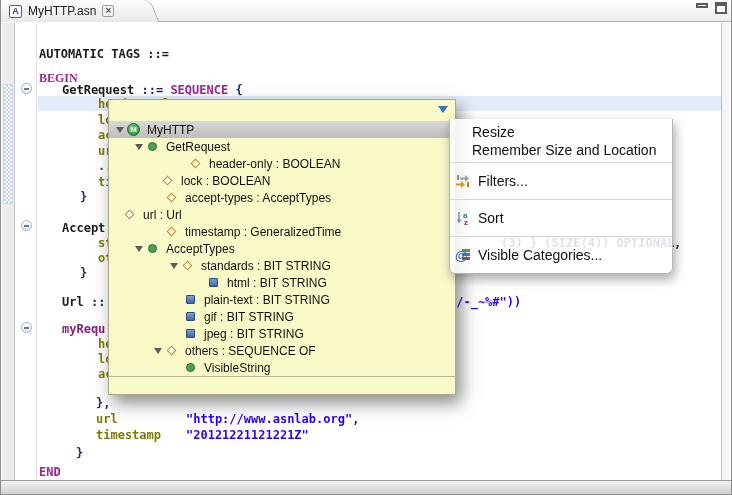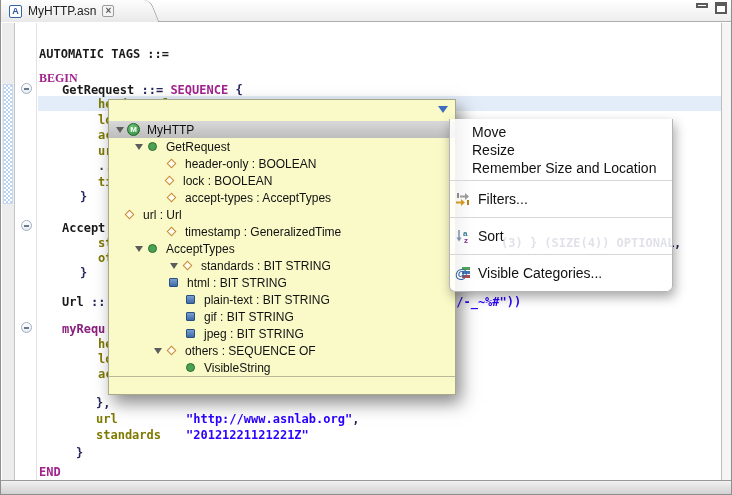--- a/index.html
+++ b/index.html
@@ -119,21 +119,21 @@
         <div class="code-line" style="left: 79px; top: 243px;"><span style="color: rgb(38, 38, 94);">}</span></div>
         <div class="code-line" style="left: 61px; top: 272px;"><span style="color: rgb(26, 26, 26);">Url </span><span style="color: rgb(38, 38, 94);">::</span></div>
         <div class="code-line" style="left: 448px; top: 272px;"><span style="color: rgb(42, 0, 255);">./-_~%#"))</span></div>
         <div class="code-line" style="left: 61px; top: 299px;"><span style="color: rgb(138, 30, 126);">myRequ</span></div>
         <div class="code-line" style="left: 97px; top: 314px;"><span style="color: rgb(127, 122, 0);">he</span></div>
         <div class="code-line" style="left: 97px; top: 329px;"><span style="color: rgb(127, 122, 0);">lo</span></div>
         <div class="code-line" style="left: 97px; top: 344px;"><span style="color: rgb(127, 122, 0);">ac</span></div>
         <div class="code-line" style="left: 95px; top: 373px;"><span style="color: rgb(38, 38, 94);">},</span></div>
         <div class="code-line" style="left: 95px; top: 389px;"><span style="color: rgb(127, 122, 0);">url</span></div>
         <div class="code-line" style="left: 185px; top: 389px;"><span style="color: rgb(42, 0, 255);">"http://www.asnlab.org"</span><span style="color: rgb(38, 38, 94);">,</span></div>
-        <div class="code-line" style="left: 95px; top: 405px;"><span style="color: rgb(127, 122, 0);">standards</span></div>
+        <div class="code-line" style="left: 95px; top: 405px;"><span style="color: rgb(127, 122, 0);">timestamp</span></div>
         <div class="code-line" style="left: 185px; top: 405px;"><span style="color: rgb(42, 0, 255);">"20121221121221Z"</span></div>
         <div class="code-line" style="left: 75px; top: 423px;"><span style="color: rgb(38, 38, 94);">}</span></div>
         <div class="code-line" style="left: 38px; top: 442px;"><span style="color: rgb(162, 35, 142);">END</span></div>
       </div>
   </div>
   <div class="overview-ruler"></div>
 
   <div class="popup">
     <div class="popup-top">
       <span class="dd-arrow"></span>
@@ -142,26 +142,26 @@
         <div class="tree-row selected" style="padding-left: 4px;">
           <span class="tw arr"></span>
           <span class="ticon module">M</span>
           <span class="tlabel">MyHTTP</span>
         </div>
         <div class="tree-row" style="padding-left: 23px;">
           <span class="tw arr"></span>
           <span class="ticon type"></span>
           <span class="tlabel">GetRequest</span>
         </div>
-        <div class="tree-row" style="padding-left: 42px;">
+        <div class="tree-row" style="padding-left: 66px;">
           <span class="tw"></span>
           <span class="ticon field"></span>
           <span class="tlabel">header-only : BOOLEAN</span>
         </div>
-        <div class="tree-row" style="padding-left: 40px;">
+        <div class="tree-row" style="padding-left: 22px; margin-left: 16px;">
           <span class="tw"></span>
           <span class="ticon field"></span>
           <span class="tlabel">lock : BOOLEAN</span>
         </div>
         <div class="tree-row" style="padding-left: 42px;">
           <span class="tw"></span>
           <span class="ticon field"></span>
           <span class="tlabel">accept-types : AcceptTypes</span>
         </div>
         <div class="tree-row" style="">
@@ -177,21 +177,21 @@
         <div class="tree-row" style="padding-left: 23px;">
           <span class="tw arr"></span>
           <span class="ticon type"></span>
           <span class="tlabel">AcceptTypes</span>
         </div>
         <div class="tree-row" style="padding-left: 58px;">
           <span class="tw arr"></span>
           <span class="ticon field"></span>
           <span class="tlabel">standards : BIT STRING</span>
         </div>
-        <div class="tree-row" style="padding-left: 44px;">
+        <div class="tree-row" style="padding-left: 84px;">
           <span class="tw"></span>
           <span class="ticon bit"></span>
           <span class="tlabel">html : BIT STRING</span>
         </div>
         <div class="tree-row" style="padding-left: 61px;">
           <span class="tw"></span>
           <span class="ticon bit"></span>
           <span class="tlabel">plain-text : BIT STRING</span>
         </div>
         <div class="tree-row" style="padding-left: 61px;">
@@ -212,21 +212,20 @@
         <div class="tree-row" style="padding-left: 61px;">
           <span class="tw"></span>
           <span class="ticon type"></span>
           <span class="tlabel">VisibleString</span>
         </div>
       </div>
     <div class="popup-footer"></div>
   </div>
 
   <div class="menu" id="context-menu">
-      <div class="menu-item"><span>Move</span></div>
       <div class="menu-item"><span>Resize</span></div>
       <div class="menu-item"><span>Remember Size and Location</span></div>
       <div class="menu-sep"></div>
       <div class="menu-item with-icon">
         <span class="micon">
           <svg width="16" height="16" viewBox="0 0 16 16">
             <rect x="2" y="2" width="2" height="5" fill="#8a8a8a"></rect>
             <path d="M5 4.5h5v-2.5l4 3.5-4 3.5v-2.5h-5z" fill="#9a9a9a"></path>
             <path d="M1 10.5h5v-2.5l4 3.5-4 3.5v-2.5h-5z" fill="#d29a21"></path>
             <rect x="12" y="9" width="2" height="5" fill="#b5801c"></rect>

